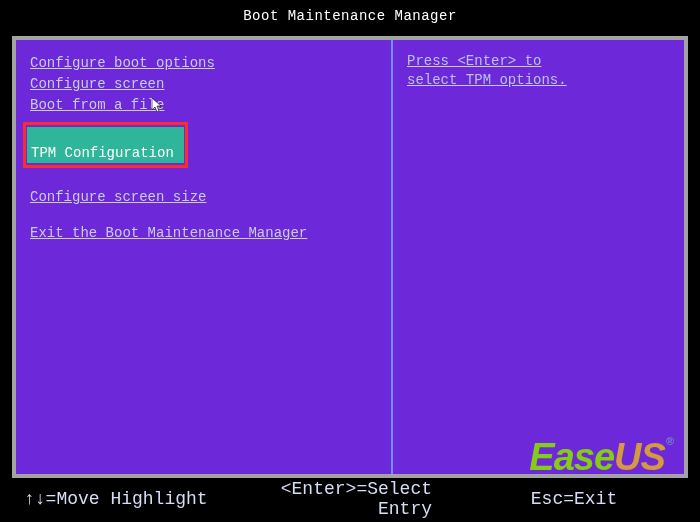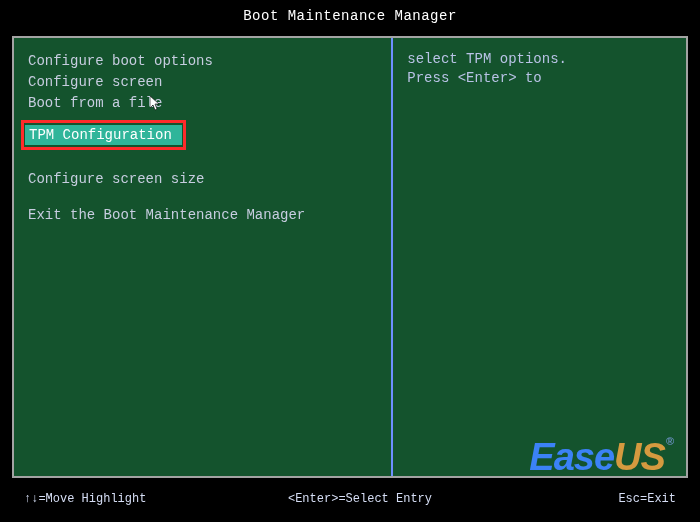--- a/index.html
+++ b/index.html
@@ -17,23 +17,24 @@
     font-weight: normal;
     padding: 8px 0 6px;
     letter-spacing: 0.5px;
   }
   .frame {
     position: absolute;
     left: 12px;
     right: 12px;
     top: 36px;
     bottom: 44px;
-    border: 2px solid #a3a3a3;
-    background: #14532d;
+    border: 4px solid #a3a3a3;
+    background: #6d28d9;
     display: flex;
+    text-decoration: underline;
   }
   .panel-left {
     flex: 1.35;
     border-right: 2px solid #6f8fff;
     padding: 12px 10px;
     position: relative;
   }
   .panel-right {
     flex: 1;
     padding: 12px 14px;
@@ -49,59 +50,59 @@
   .spacer { height: 14px; }
   .highlight-wrap {
     border: 3px solid #ff2b2b;
     display: inline-block;
     padding: 1px;
     margin: 6px 0 4px -3px;
   }
   .highlighted {
     background: #2fb59a;
     color: #ffffff;
-    padding: 2px 10px 2px 4px;
+    padding: 18px 10px 2px 4px;
     display: inline-block;
   }
   .cursor {
     position: absolute;
     left: 136px;
     top: 58px;
     width: 11px;
     height: 16px;
     pointer-events: none;
   }
   .cursor svg { display: block; }
   .footer {
     position: absolute;
     left: 0; right: 0; bottom: 0;
     height: 40px;
     display: flex;
     align-items: center;
     color: #d6def5;
     padding: 0 24px 6px;
-    font-size: 12px;
+    font-size: 18px;
   }
   .footer .col { flex: 1; }
   .footer .col.center { text-align: right; }
-  .footer .col.right { text-align: right; padding-left: 40px; }
+  .footer .col.right { text-align: center; padding-left: 40px; }
   .watermark {
     position: absolute;
     right: 28px;
     bottom: 46px;
     font-family: Arial, Helvetica, sans-serif;
     font-weight: 800;
     font-style: italic;
     font-size: 38px;
     line-height: 1;
     letter-spacing: -1px;
     pointer-events: none;
     white-space: nowrap;
   }
-  .watermark .ease { color: #3b82f6; }
+  .watermark .ease { color: #84cc16; }
   .watermark .us   { color: #d59a3f; }
   .watermark .reg  {
     font-size: 11px;
     color: #6b91c2;
     vertical-align: top;
     font-style: normal;
     position: relative;
     top: -2px;
     left: 1px;
   }
@@ -129,22 +130,22 @@
     </div>
 
     <div class="spacer"></div>
     <div class="menu-item">Configure screen size</div>
     <div class="spacer"></div>
     <div class="menu-item">Exit the Boot Maintenance Manager</div>
 
   </div>
 
   <div class="panel-right">
+    <div>Press &lt;Enter&gt; to</div>
     <div>select TPM options.</div>
-    <div>Press &lt;Enter&gt; to</div>
   </div>
 </div>
 
 <div class="watermark">
   <span class="ease">Ease</span><span class="us">US</span><span class="reg">®</span>
 </div>
 
 <div class="footer">
   <div class="col">↑↓=Move Highlight</div>
   <div class="col center">&lt;Enter&gt;=Select Entry</div>

